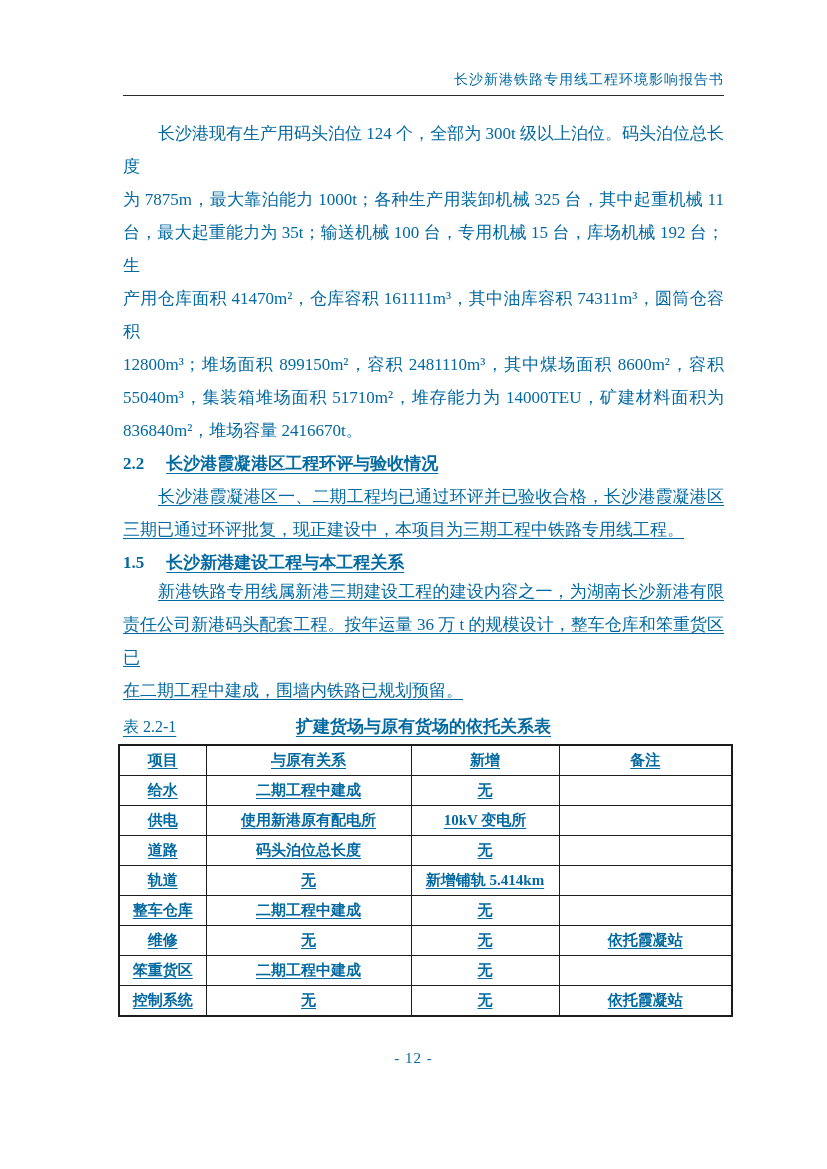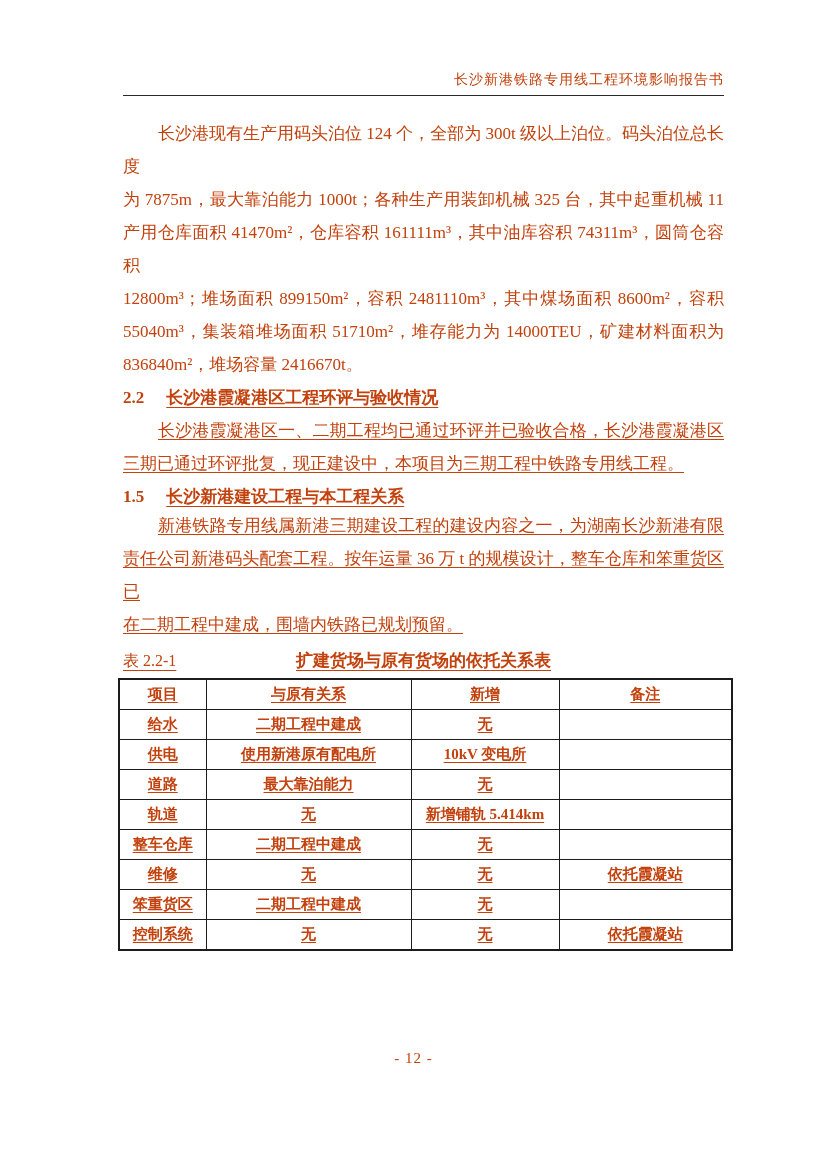--- a/index.html
+++ b/index.html
@@ -2,21 +2,21 @@
 <html><head>
 <meta charset="utf-8">
 <style>
   html,body{margin:0;padding:0;background:#e8e8e8;}
   .page{
     position:relative;
     width:827px;height:1169px;
     margin:0 auto;
     background:#ffffff;
     font-family:"Liberation Serif","DejaVu Serif",serif;
-    color:#c2410c;
+    color:#0369a1;
     overflow:hidden;
   }
   
   .header{
     position:absolute;top:70px;left:123px;width:601px;
     text-align:right;
     font-size:14px;line-height:20px;
     letter-spacing:1px;
     padding-bottom:5px;
     border-bottom:1px solid #2a2a2a;
@@ -90,20 +90,21 @@
 
   <div class="header">
     <span>长沙新港铁路专用线工程环境影响报告书</span>
   </div>
 
   <div class="content">
 
     <div>
       <div class="line fill indent">长沙港现有生产用码头泊位 124 个，全部为 300t 级以上泊位。码头泊位总长度</div>
       <div class="line fill">为 7875m，最大靠泊能力 1000t；各种生产用装卸机械 325 台，其中起重机械 11</div>
+      <div class="line fill">台，最大起重能力为 35t；输送机械 100 台，专用机械 15 台，库场机械 192 台；生</div>
       <div class="line fill">产用仓库面积 41470m²，仓库容积 161111m³，其中油库容积 74311m³，圆筒仓容积</div>
       <div class="line fill">12800m³；堆场面积 899150m²，容积 2481110m³，其中煤场面积 8600m²，容积</div>
       <div class="line fill">55040m³，集装箱堆场面积 51710m²，堆存能力为 14000TEU，矿建材料面积为</div>
       <div class="line">836840m²，堆场容量 2416670t。</div>
     </div>
 
     <div class="heading">
       <span class="num">2.2</span><span class="htitle">长沙港霞凝港区工程环评与验收情况</span>
     </div>
     <div>
@@ -146,21 +147,21 @@
         <td><span></span></td>
       </tr>
       <tr>
         <td><span class="cv">供电</span></td>
         <td><span class="cv">使用新港原有配电所</span></td>
         <td><span class="cv">10kV 变电所</span></td>
         <td><span></span></td>
       </tr>
       <tr>
         <td><span class="cv">道路</span></td>
-        <td><span class="cv">最大靠泊能力</span></td>
+        <td><span class="cv">码头泊位总长度</span></td>
         <td><span class="cv">无</span></td>
         <td><span></span></td>
       </tr>
       <tr>
         <td><span class="cv">轨道</span></td>
         <td><span class="cv">无</span></td>
         <td><span class="cv">新增铺轨 5.414km</span></td>
         <td><span></span></td>
       </tr>
       <tr>

